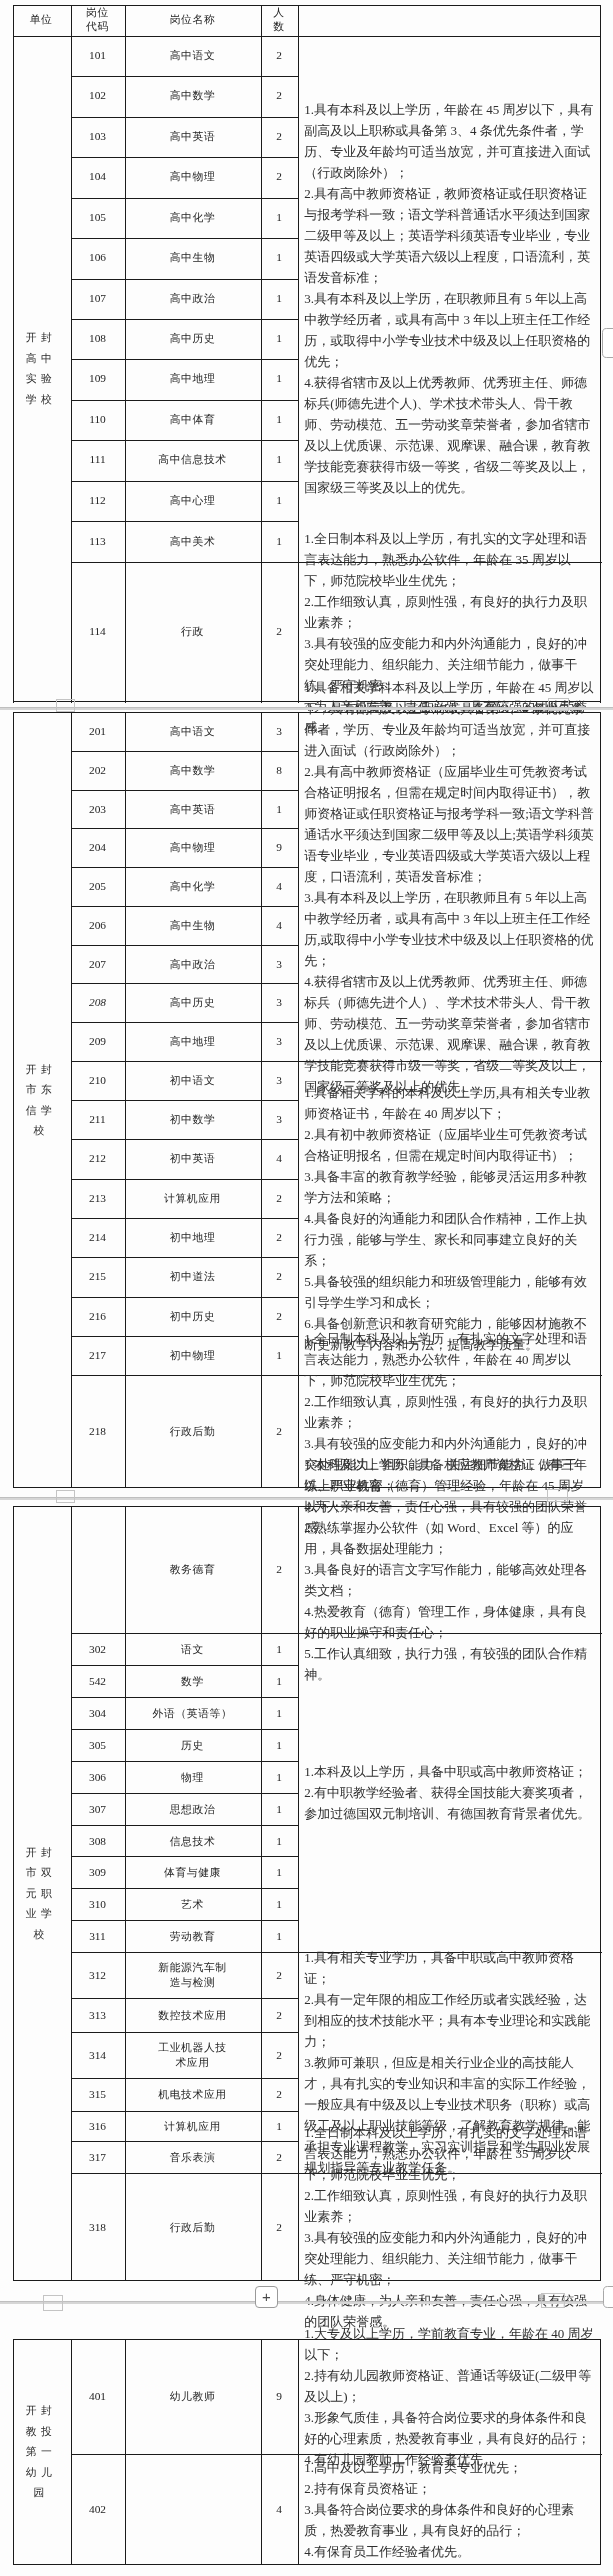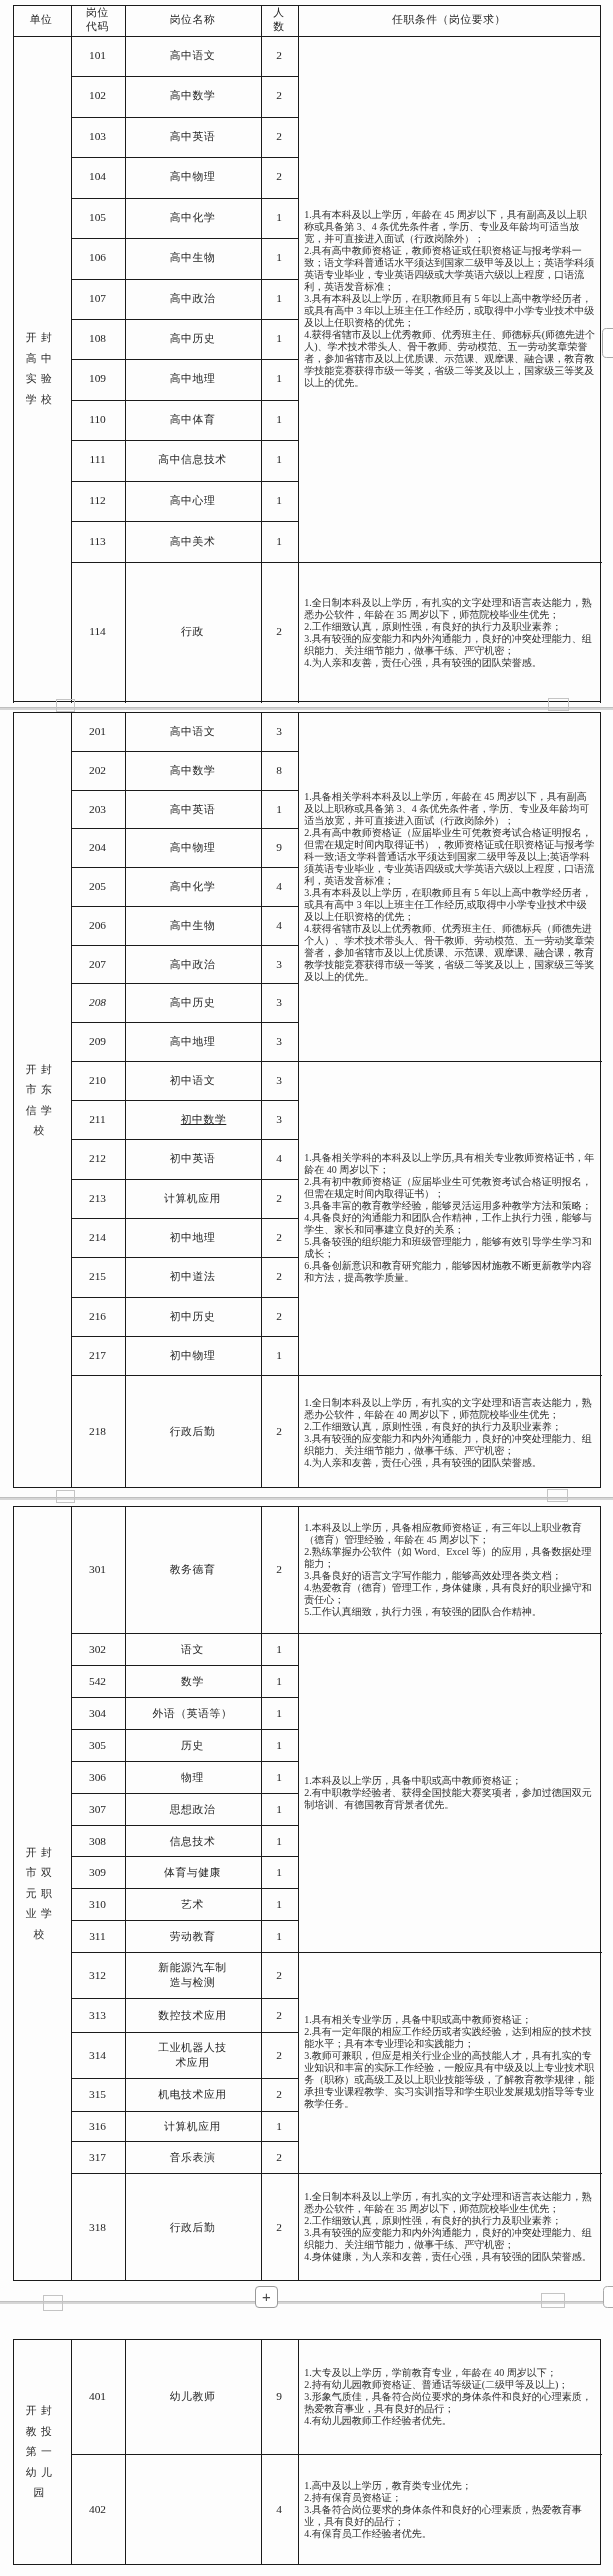--- a/index.html
+++ b/index.html
@@ -22,21 +22,21 @@
   .unitcell{
     position:absolute;display:flex;align-items:center;justify-content:center;
     text-align:center;font-size:10.8px;line-height:20.5px;letter-spacing:4.6px;
     white-space:pre-line;color:#2a2a2a;
   }
   .reqcell{
     position:absolute;display:flex;align-items:center;
     padding:3.4px 3.4px 3.4px 5.7px;box-sizing:border-box;
   }
   .reqtext{
-    font-size:10px;line-height:12px;color:#2e2e2e;
+    font-size:13px;line-height:21px;color:#2e2e2e;
     white-space:pre-line;text-align:left;width:100%;
   }
   .sepline{position:absolute;left:0;width:613px;height:1.7px;
     background:#d6d6d6;border-top:0.6px solid #bfbfbf;}
   .mark{position:absolute;border:1.1px solid #c4c4c4;background:transparent;}
   .plusbtn{
     position:absolute;width:23px;height:21.7px;background:#ffffff;
     border:1.1px solid #9a9a9a;border-radius:4px;box-sizing:border-box;
     display:flex;align-items:center;justify-content:center;
     font-size:15px;font-weight:300;color:#4a4a4a;
@@ -62,21 +62,20 @@
         <div class="vline" style="left: 112px; top: 0px; height: 698px;"></div>
         <div class="vline" style="left: 248px; top: 0px; height: 698px;"></div>
         <div class="vline" style="left: 285px; top: 0px; height: 698px;"></div>
         <div class="hline" style="top: 31px; left: 0px; width: 588px;"></div>
         <div class="cell hdr" style="left: 1.1px; top: 1.1px; width: 55px; height: 28.5px;">单位</div>
         <div class="cell hdr" style="left: 59px; top: 1.1px; width: 52px; height: 28.5px;">岗位
 代码</div>
         <div class="cell hdr" style="left: 113px; top: 1.1px; width: 134px; height: 28.5px;">岗位名称</div>
         <div class="cell hdr" style="left: 249px; top: 1.1px; width: 35px; height: 28.5px;">人
 数</div>
-        <div class="cell hdr" style="left: 286px; top: 1.1px; width: 301px; height: 28.5px;">任职条件（岗位要求）</div>
         <div class="unitcell" style="left: 1.1px; top: 32px; width: 55px; height: 663px;">开封
 高中
 实验
 学校</div>
         <div class="cell num" style="left: 59px; top: 31px; width: 52px; height: 40px;">101</div>
         <div class="cell" style="left: 113px; top: 31px; width: 134px; height: 40px;">高中语文</div>
         <div class="cell num" style="left: 249px; top: 31px; width: 35px; height: 40px;">2</div>
         <div class="hline" style="top: 71px; left: 58px; width: 227px;"></div>
         <div class="cell num" style="left: 59px; top: 71px; width: 52px; height: 40px;">102</div>
         <div class="cell" style="left: 113px; top: 71px; width: 134px; height: 40px;">高中数学</div>
@@ -189,21 +188,21 @@
         <div class="hline" style="top: 310px; left: 58px; width: 227px;"></div>
         <div class="cell num" style="left: 59px; top: 310px; width: 52px; height: 39px;">209</div>
         <div class="cell" style="left: 113px; top: 310px; width: 134px; height: 39px;">高中地理</div>
         <div class="cell num" style="left: 249px; top: 310px; width: 35px; height: 39px;">3</div>
         <div class="hline" style="top: 349px; left: 58px; width: 531px;"></div>
         <div class="cell num" style="left: 59px; top: 349px; width: 52px; height: 39px;">210</div>
         <div class="cell" style="left: 113px; top: 349px; width: 134px; height: 39px;">初中语文</div>
         <div class="cell num" style="left: 249px; top: 349px; width: 35px; height: 39px;">3</div>
         <div class="hline" style="top: 388px; left: 58px; width: 227px;"></div>
         <div class="cell num" style="left: 59px; top: 388px; width: 52px; height: 39px;">211</div>
-        <div class="cell" style="left: 124px; top: 388px; width: 134px; height: 39px; text-decoration: underline;">初中数学</div>
+        <div class="cell" style="left: 113px; top: 388px; width: 134px; height: 39px;">初中数学</div>
         <div class="cell num" style="left: 249px; top: 388px; width: 35px; height: 39px;">3</div>
         <div class="hline" style="top: 427px; left: 58px; width: 227px;"></div>
         <div class="cell num" style="left: 59px; top: 427px; width: 52px; height: 39px;">212</div>
         <div class="cell" style="left: 113px; top: 427px; width: 134px; height: 39px;">初中英语</div>
         <div class="cell num" style="left: 249px; top: 427px; width: 35px; height: 39px;">4</div>
         <div class="hline" style="top: 467px; left: 58px; width: 227px;"></div>
         <div class="cell num" style="left: 59px; top: 467px; width: 52px; height: 39px;">213</div>
         <div class="cell" style="left: 113px; top: 467px; width: 134px; height: 39px;">计算机应用</div>
         <div class="cell num" style="left: 249px; top: 467px; width: 35px; height: 39px;">2</div>
         <div class="hline" style="top: 506px; left: 58px; width: 227px;"></div>
@@ -254,21 +253,20 @@
         <div class="vline" style="left: 587px; top: 0px; height: 775px;"></div>
         <div class="vline" style="left: 58px; top: 0px; height: 775px;"></div>
         <div class="vline" style="left: 112px; top: 0px; height: 775px;"></div>
         <div class="vline" style="left: 248px; top: 0px; height: 775px;"></div>
         <div class="vline" style="left: 285px; top: 0px; height: 775px;"></div>
         <div class="unitcell" style="left: 1.1px; top: 1.1px; width: 55px; height: 772px;">开封
 市双
 元职
 业学
 校</div>
-        <div class="cell num" style="left: 59px; top: 0px; width: 52px; height: 127px;">301</div>
         <div class="cell" style="left: 113px; top: 0px; width: 134px; height: 127px;">教务德育</div>
         <div class="cell num" style="left: 249px; top: 0px; width: 35px; height: 127px;">2</div>
         <div class="hline" style="top: 127px; left: 58px; width: 531px;"></div>
         <div class="cell num" style="left: 59px; top: 127px; width: 52px; height: 32px;">302</div>
         <div class="cell" style="left: 113px; top: 127px; width: 134px; height: 32px;">语文</div>
         <div class="cell num" style="left: 249px; top: 127px; width: 35px; height: 32px;">1</div>
         <div class="hline" style="top: 159px; left: 58px; width: 227px;"></div>
         <div class="cell num" style="left: 59px; top: 159px; width: 52px; height: 32px;">542</div>
         <div class="cell" style="left: 113px; top: 159px; width: 134px; height: 32px;">数学</div>
         <div class="cell num" style="left: 249px; top: 159px; width: 35px; height: 32px;">1</div>

